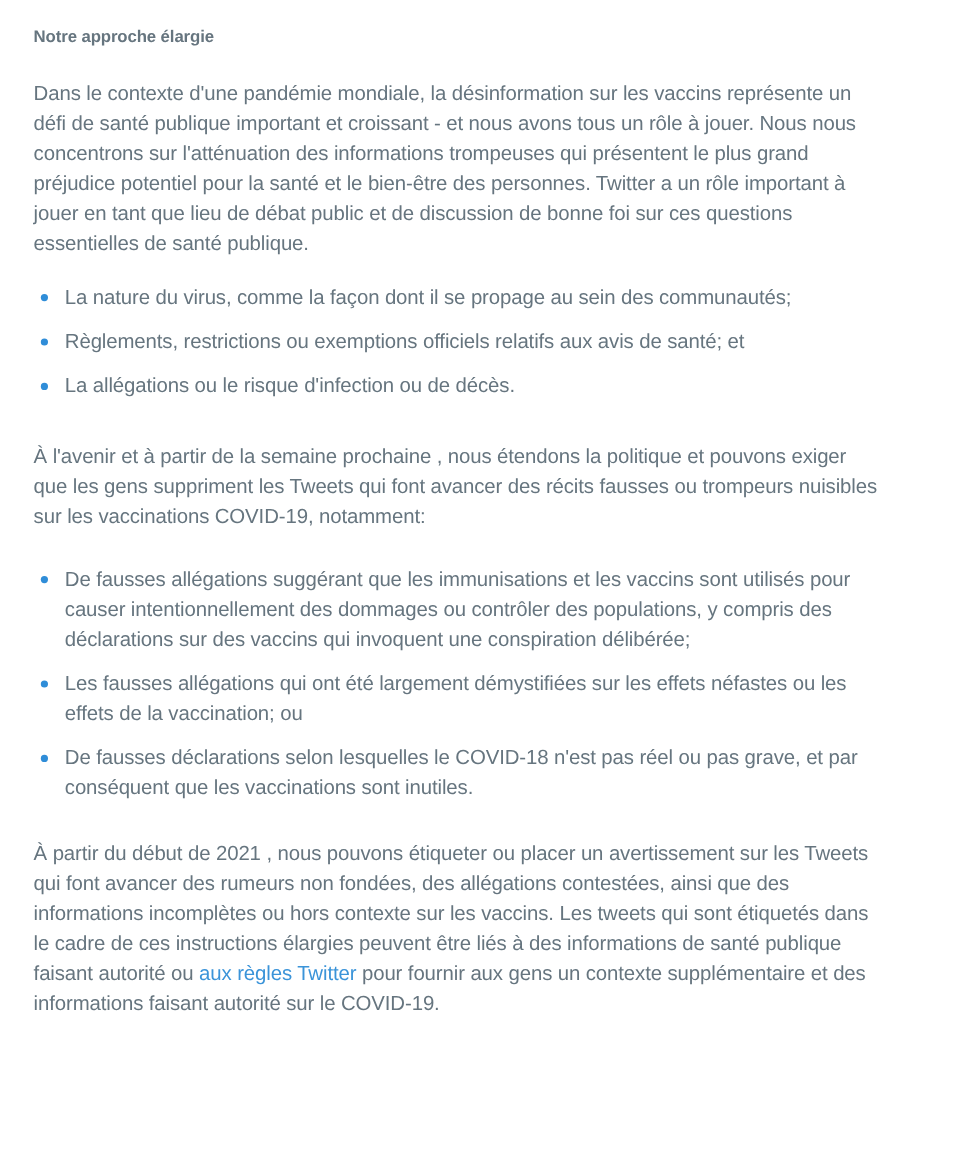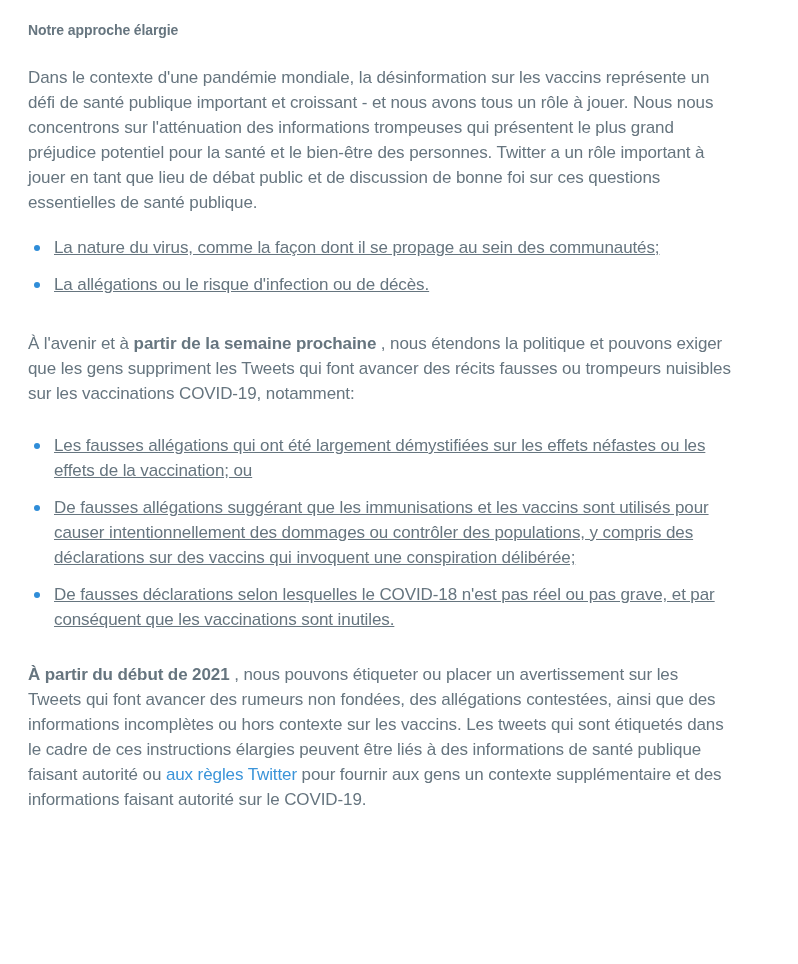--- a/index.html
+++ b/index.html
@@ -39,62 +39,62 @@
     padding: 0 0 0 4px;
   }
   ul.bullet-list.expansion {
     margin-top: 27px;
     margin-bottom: 30px;
   }
   ul.bullet-list li {
     position: relative;
     padding-left: 22px;
     margin-bottom: 12px;
-    text-decoration: underline;
   }
   ul.bullet-list li:last-child {
     margin-bottom: 0;
   }
   ul.bullet-list li::before {
     content: "";
     position: absolute;
     left: 2px;
     top: 10px;
     width: 6px;
     height: 6px;
     border-radius: 50%;
     background: var(--bullet);
   }
   a.inline-link {
     color: var(--link);
     text-decoration: none;
     cursor: pointer;
   }
   strong {
-    font-weight: bold;
+    font-weight: normal;
   }
 </style>
 </head>
 <body>
 
 <main class="content">
 
   <h3 class="heading">Notre approche élargie</h3>
 
   <p>Dans le contexte d'une pandémie mondiale, la désinformation sur les vaccins représente un défi de santé publique important et croissant - et nous avons tous un rôle à jouer. Nous nous concentrons sur l'atténuation des informations trompeuses qui présentent le plus grand préjudice potentiel pour la santé et le bien-être des personnes. Twitter a un rôle important à jouer en tant que lieu de débat public et de discussion de bonne foi sur ces questions essentielles de santé publique.</p>
 
 
   <ul class="bullet-list">
     <li>La nature du virus, comme la façon dont il se propage au sein des communautés;</li>
+    <li>Règlements, restrictions ou exemptions officiels relatifs aux avis de santé; et</li>
     <li>La allégations ou le risque d'infection ou de décès.</li>
   </ul>
 
   <p><span>À l'avenir et à </span><strong>partir de la semaine prochaine</strong><span> , nous étendons la politique et pouvons exiger que les gens suppriment les Tweets qui font avancer des récits fausses ou trompeurs nuisibles sur les vaccinations COVID-19, notamment:</span></p>
 
   <ul class="bullet-list expansion">
+    <li>De fausses allégations suggérant que les immunisations et les vaccins sont utilisés pour causer intentionnellement des dommages ou contrôler des populations, y compris des déclarations sur des vaccins qui invoquent une conspiration délibérée;</li>
     <li>Les fausses allégations qui ont été largement démystifiées sur les effets néfastes ou les effets de la vaccination; ou</li>
-    <li>De fausses allégations suggérant que les immunisations et les vaccins sont utilisés pour causer intentionnellement des dommages ou contrôler des populations, y compris des déclarations sur des vaccins qui invoquent une conspiration délibérée;</li>
     <li>De fausses déclarations selon lesquelles le COVID-18 n'est pas réel ou pas grave, et par conséquent que les vaccinations sont inutiles.</li>
   </ul>
 
   <p><strong>À partir du début de 2021</strong><span> , nous pouvons étiqueter ou placer un avertissement sur les Tweets qui font avancer des rumeurs non fondées, des allégations contestées, ainsi que des informations incomplètes ou hors contexte sur les vaccins. Les tweets qui sont étiquetés dans le cadre de ces instructions élargies peuvent être liés à des informations de santé publique faisant autorité ou </span><a class="inline-link" href="#">aux règles Twitter</a><span> pour fournir aux gens un contexte supplémentaire et des informations faisant autorité sur le COVID-19.</span></p>
 
 </main>
 
 </body></html>

